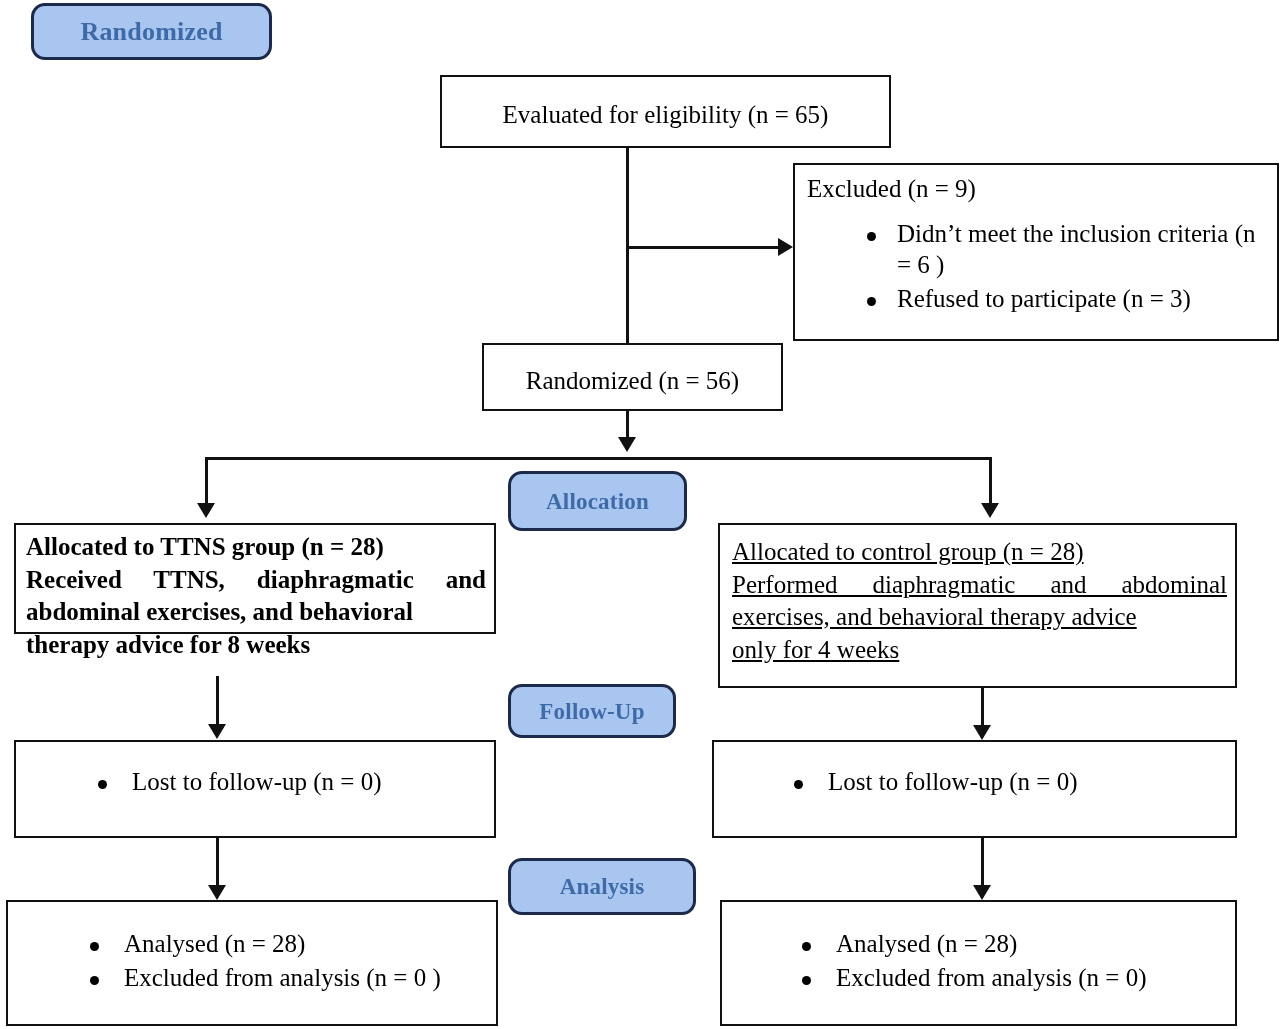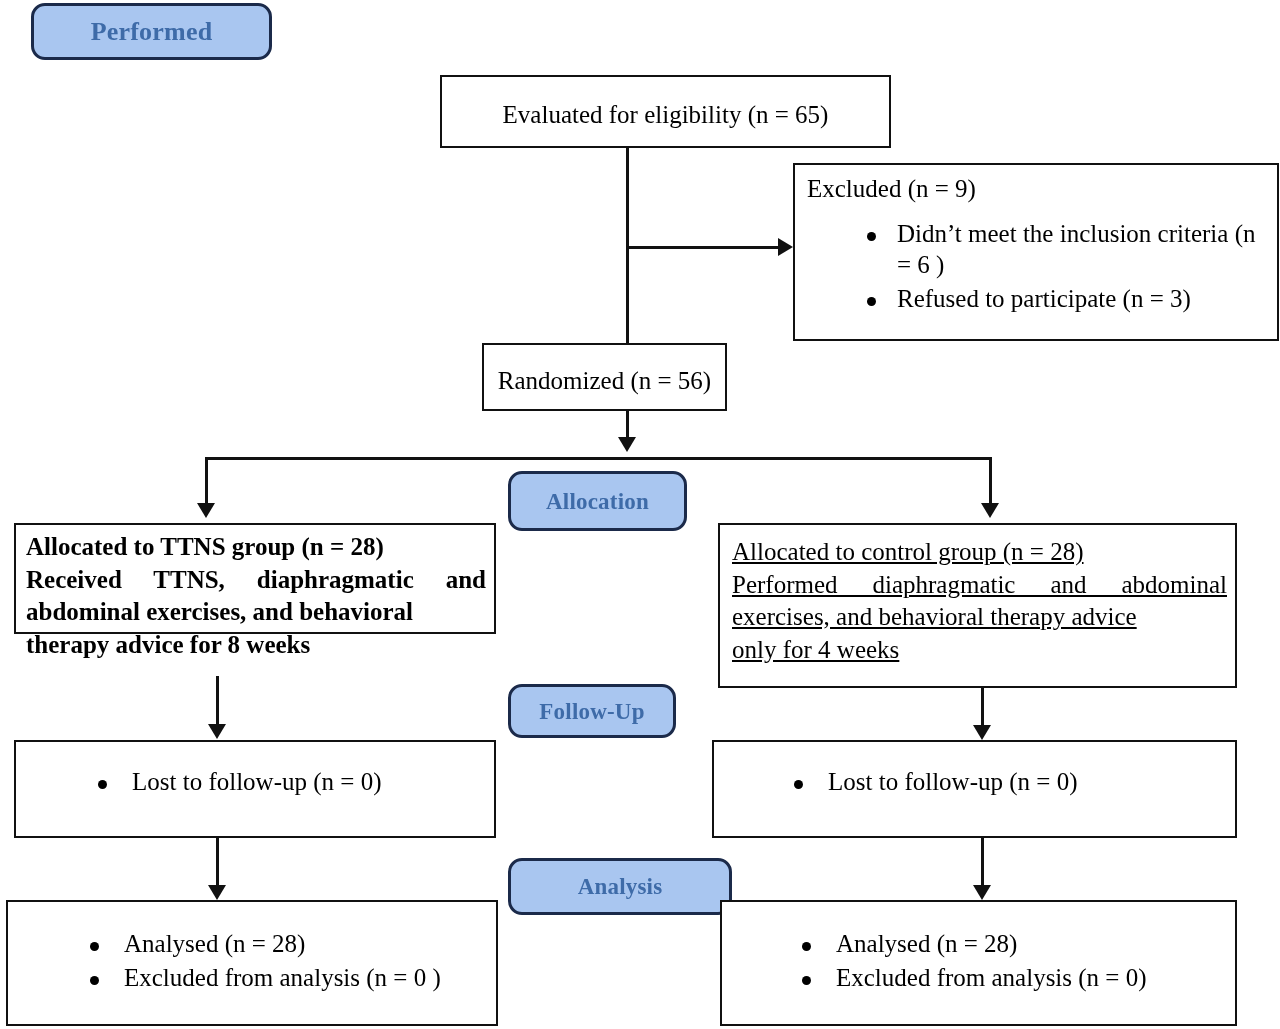--- a/index.html
+++ b/index.html
@@ -130,32 +130,32 @@
     border-bottom: 9px solid transparent;
     border-left: 15px solid #111111;
   }
 </style>
 </head>
 <body>
 
 <div id="canvas">
 
   <div class="stage-badge" style="left:31px; top:3px; width:241px; height:57px; font-size:26px;">
-    <span>Performed</span>
+    <span>Randomized</span>
   </div>
 
   <div class="stage-badge" style="left:508px; top:471px; width:179px; height:60px; font-size:23px;">
     <span>Allocation</span>
   </div>
 
   <div class="stage-badge" style="left:508px; top:684px; width:168px; height:54px; font-size:23px;">
     <span>Follow-Up</span>
   </div>
 
-  <div class="stage-badge" style="left:508px; top:858px; width:224px; height:57px; font-size:23px;">
+  <div class="stage-badge" style="left:508px; top:858px; width:188px; height:57px; font-size:23px;">
     <span>Analysis</span>
   </div>
 
   <div class="flow-box" style="left:440px; top:75px; width:451px; height:73px;">
     <div class="box-inner centered">
       <span>Evaluated for eligibility (n = 65)</span>
     </div>
   </div>
 
   <div class="vline" style="left:626px; top:148px; height:196px;"></div>
@@ -172,21 +172,21 @@
           <span>Didn’t meet the inclusion criteria (n = 6 )</span>
         </li>
         <li>
           <span class="dot"></span>
           <span>Refused to participate (n = 3)</span>
         </li>
       </ul>
     </div>
   </div>
 
-  <div class="flow-box" style="left:482px; top:343px; width:245px; height:68px;">
+  <div class="flow-box" style="left:482px; top:343px; width:301px; height:68px;">
     <div class="box-inner centered">
       <span>Randomized (n = 56)</span>
     </div>
   </div>
 
   <div class="vline" style="left:626px; top:411px; height:26px;"></div>
   <div class="arrow-down" style="left:618px; top:437px;"></div>
 
   <div class="hline" style="left:205px; top:457px; width:787px;"></div>
 

